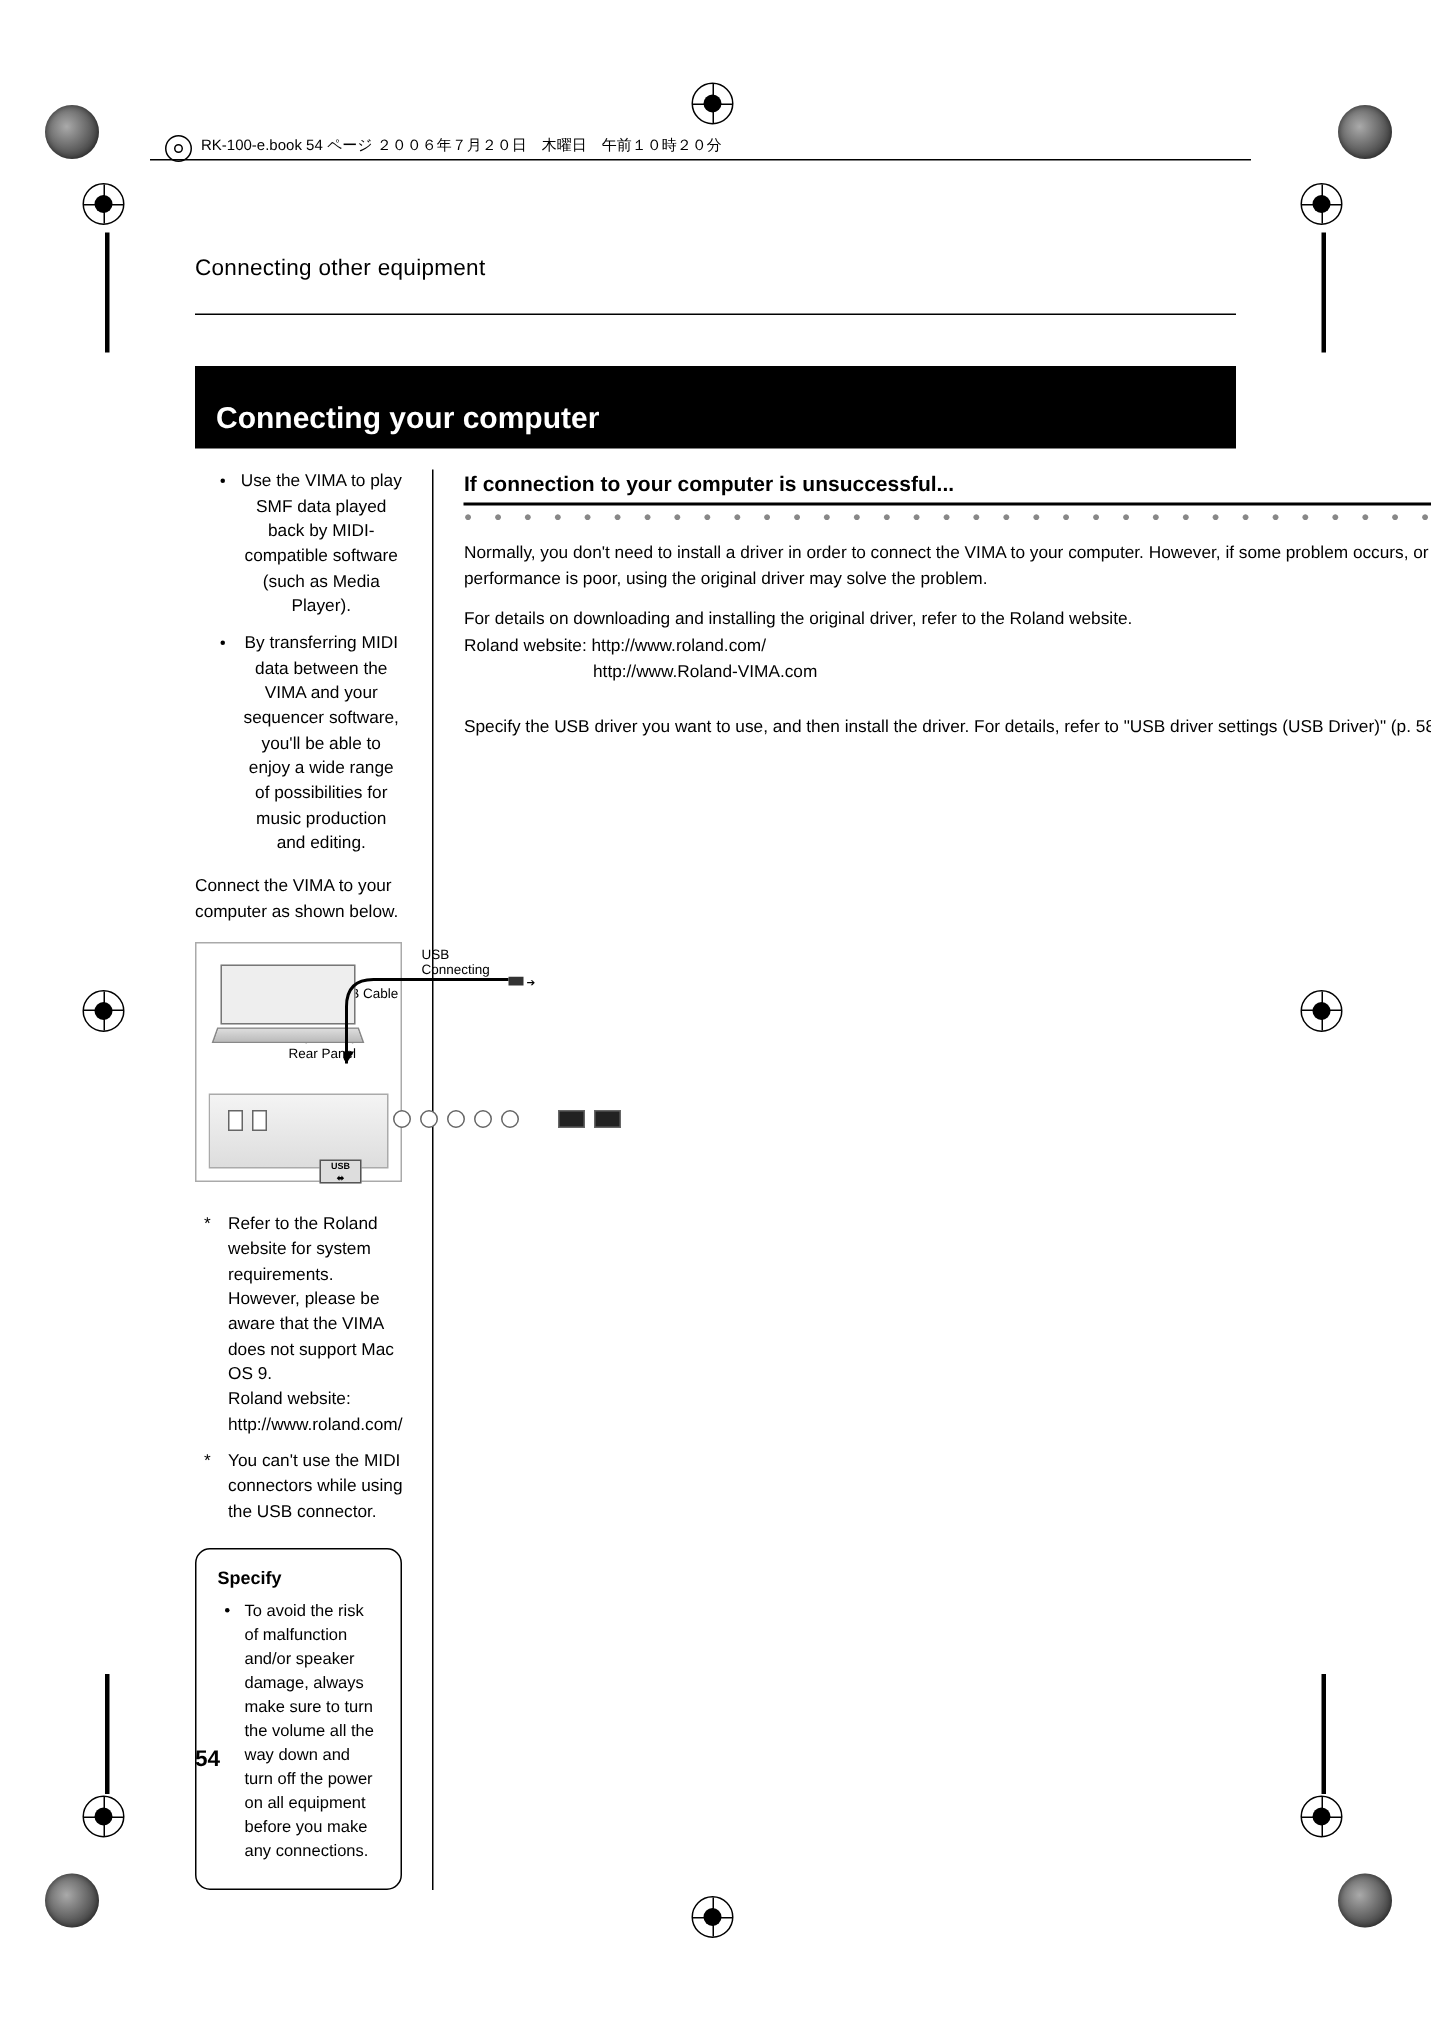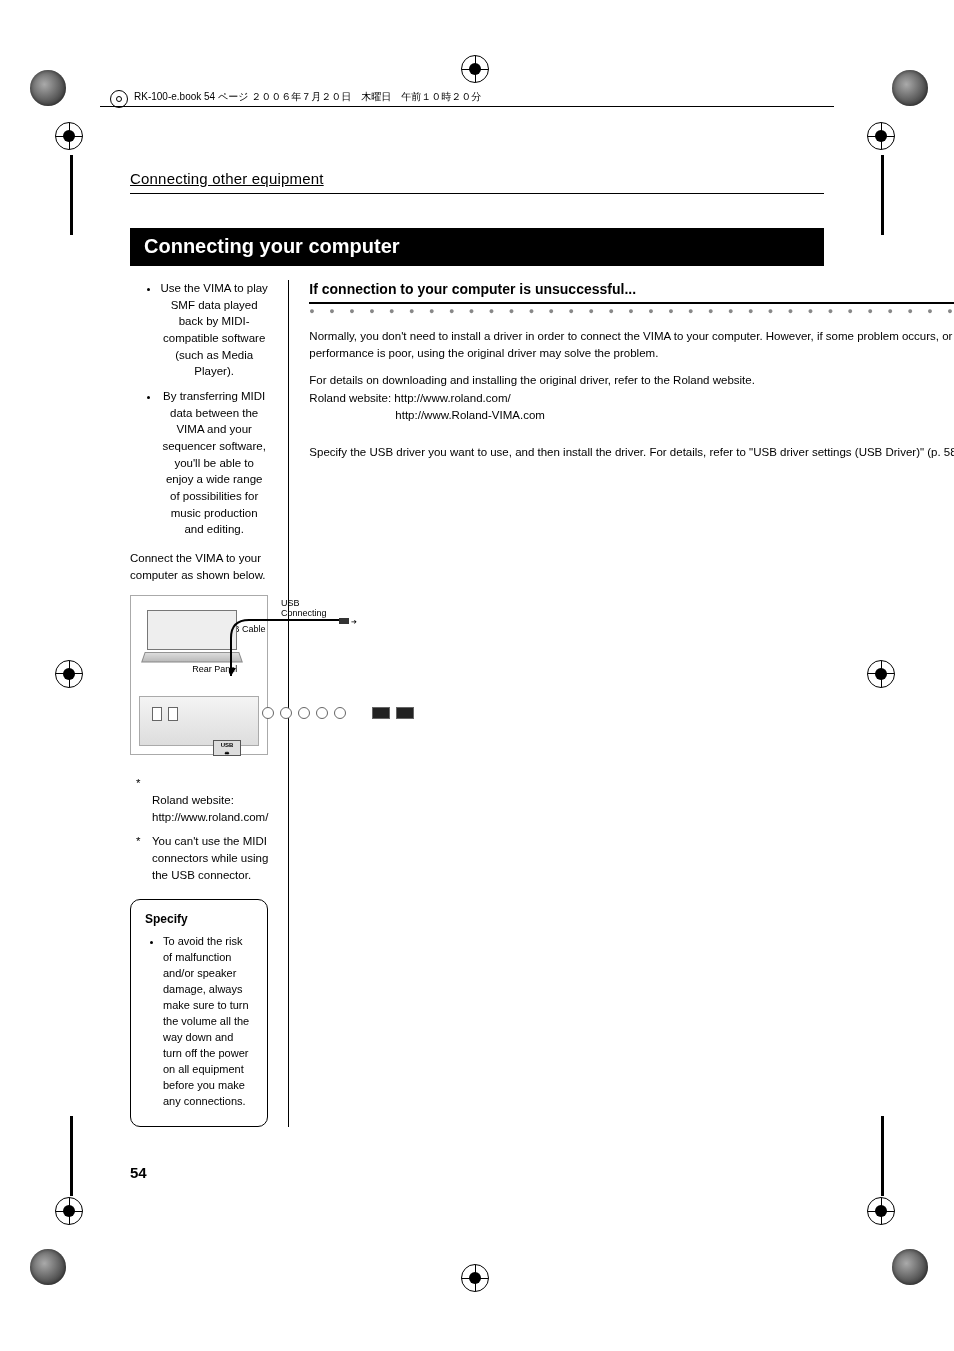--- a/index.html
+++ b/index.html
@@ -77,35 +77,34 @@
   }
 
   .page {
     position: absolute;
     top: 170px; left: 130px; right: 130px; bottom: 170px;
   }
 
   .section-header {
     font-size: 15px;
     font-weight: 400;
-    margin-bottom: 6px;
+    margin-bottom: 22px;
     letter-spacing: 0.2px;
-    text-decoration: underline;
   }
   .section-underline {
     border-bottom: 1px solid #000;
     margin-bottom: 34px;
   }
 
   .title-bar {
     background: #000;
     color: #fff;
     font-size: 20px;
     font-weight: 700;
-    padding: 7px 14px 8px;
+    padding: 24px 14px 8px;
     margin-bottom: 14px;
   }
 
   .cols { display: flex; gap: 0; }
   .col { flex: 1; }
   .col-left { padding-right: 20px; border-right: 1px solid #000; }
   .col-right { padding-left: 20px; }
 
   .para { font-size: 11.5px; line-height: 1.45; margin-bottom: 10px; }
 
@@ -300,21 +299,21 @@
           <div class="rp-rect" style="left:232px;"></div>
           <div class="rp-rect" style="left:256px;"></div>
         </div>
         <div class="usb-badge">
           <span>USB</span><br>⬌
         </div>
       </div>
 
       <div class="note">
         <span class="ast">*</span>
-        <br>
+        <span>Refer to the Roland website for system requirements. However, please be aware that the VIMA does not support Mac OS 9.</span><br>
         <span>Roland website:  http://www.roland.com/</span>
       </div>
       <div class="note">
         <span class="ast">*</span>
         <span>You can't use the MIDI connectors while using the USB connector.</span>
       </div>
 
       <div class="caution-box">
         <h4>Specify</h4>
         <ul>

